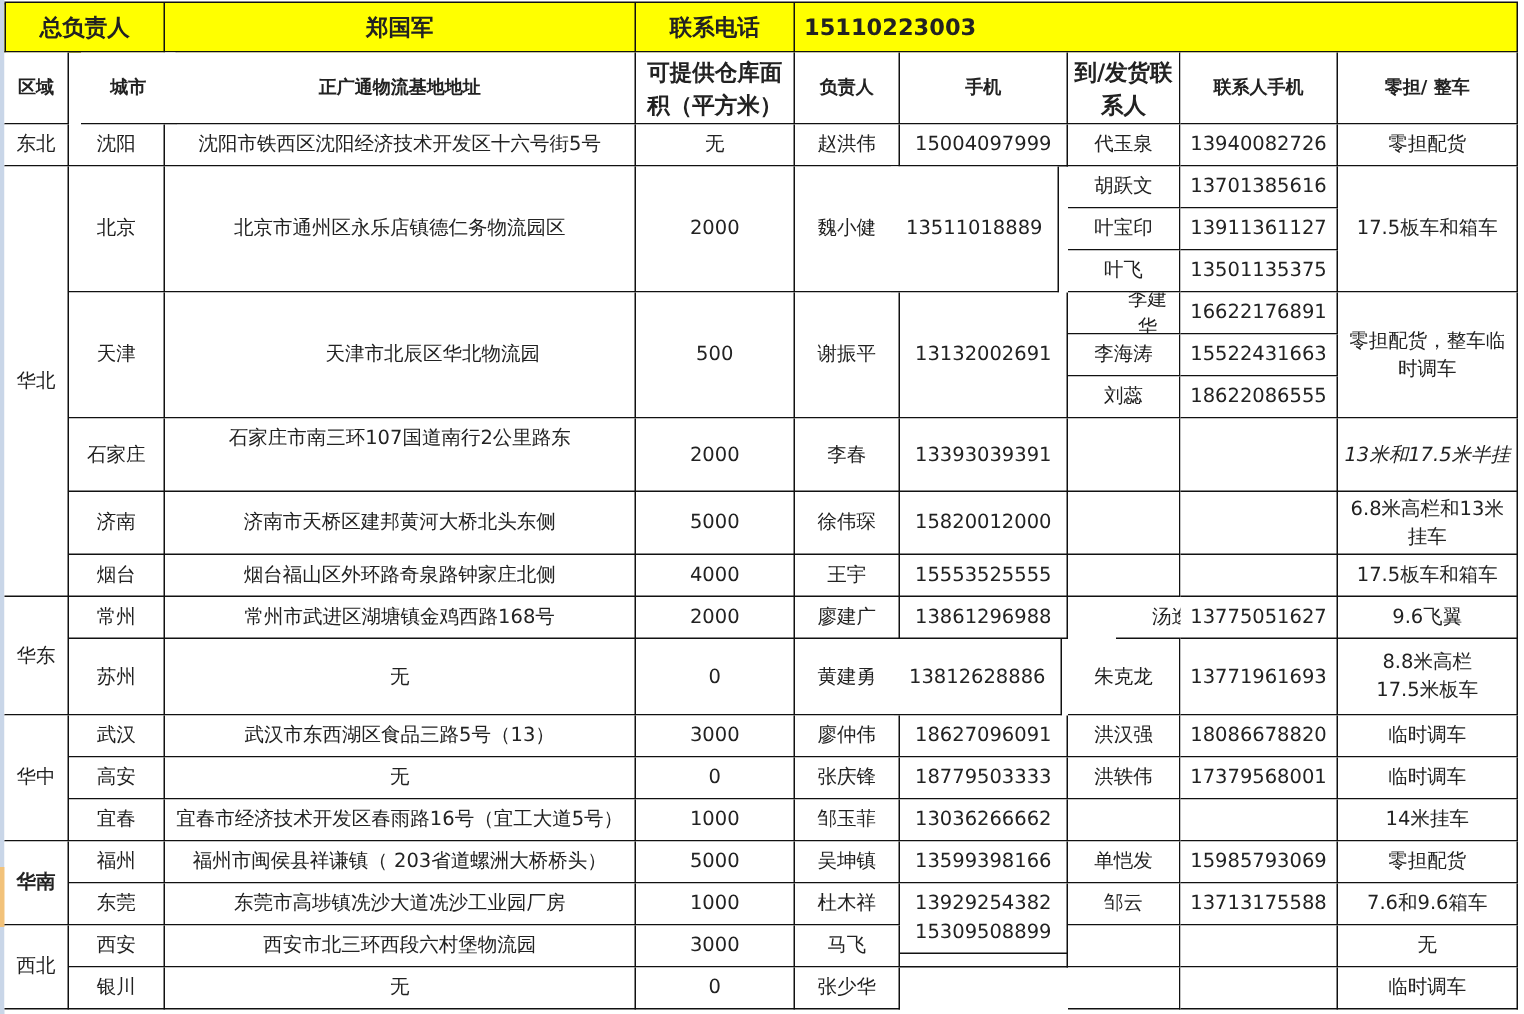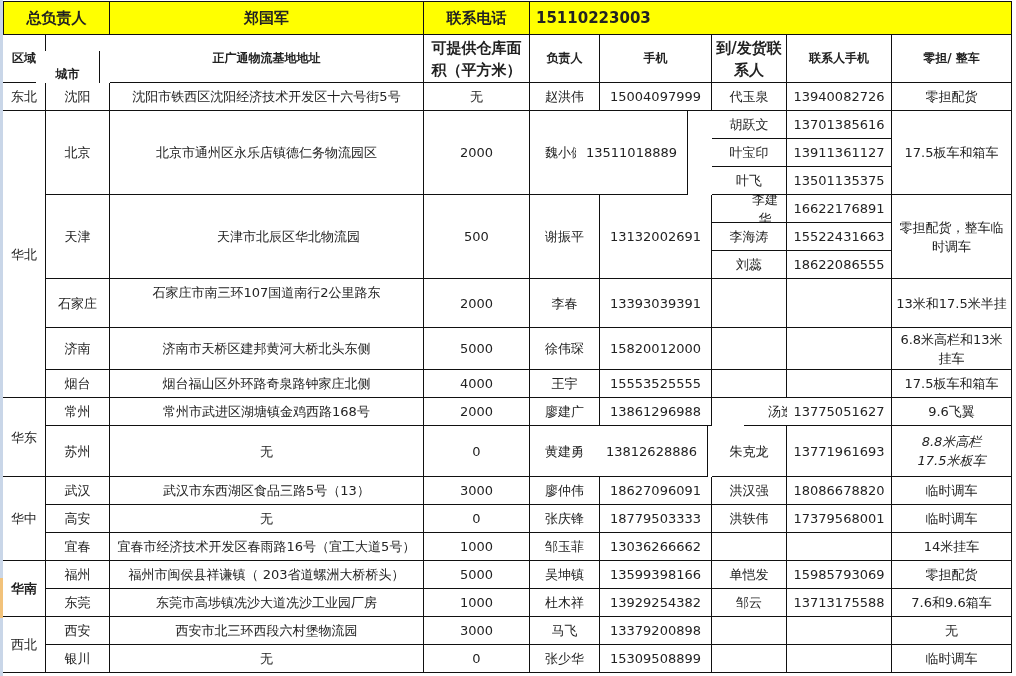--- a/index.html
+++ b/index.html
@@ -33,21 +33,21 @@
     </div>
     <div class="cell yellow" style="left: 424px; top: 2px; width: 106px; height: 33px;">
       <span style="white-space: pre-line;">联系电话</span>
     </div>
     <div class="cell yellow left" style="left: 530px; top: 2px; width: 482px; height: 33px;">
       <span style="white-space: pre-line;">15110223003</span>
     </div>
     <div class="cell hdr" style="left: 3px; top: 35px; width: 43px; height: 48px;">
       <span style="white-space: pre-line;">区域</span>
     </div>
-    <div class="cell hdr" style="left: 36px; top: 35px; width: 64px; height: 48px; margin-top: 16px;">
+    <div class="cell hdr" style="left: 54px; top: 35px; width: 64px; height: 48px;">
       <span style="white-space: pre-line;">城市</span>
     </div>
     <div class="cell hdr" style="left: 110px; top: 35px; width: 314px; height: 48px;">
       <span style="white-space: pre-line;">正广通物流基地地址</span>
     </div>
     <div class="cell hdr" style="left: 424px; top: 35px; width: 106px; height: 48px; font-size: 15px; line-height: 22px;">
       <span style="white-space: pre-line;">可提供仓库面积（平方米）</span>
     </div>
     <div class="cell hdr" style="left: 530px; top: 35px; width: 70px; height: 48px;">
       <span style="white-space: pre-line;">负责人</span>
@@ -111,21 +111,21 @@
     </div>
     <div class="cell " style="left: 110px; top: 111px; width: 314px; height: 84px;">
       <span style="white-space: pre-line;">北京市通州区永乐店镇德仁务物流园区</span>
     </div>
     <div class="cell " style="left: 424px; top: 111px; width: 106px; height: 84px;">
       <span style="white-space: pre-line;">2000</span>
     </div>
     <div class="cell " style="left: 530px; top: 111px; width: 70px; height: 84px;">
       <span style="white-space: pre-line;">魏小健</span>
     </div>
-    <div class="cell " style="left: 576px; top: 111px; width: 112px; height: 84px; text-align: right;">
+    <div class="cell " style="left: 594px; top: 111px; width: 112px; height: 84px; text-align: right;">
       <span style="white-space: pre-line;">13511018889</span>
     </div>
     <div class="cell " style="left: 712px; top: 111px; width: 75px; height: 28px;">
       <span style="white-space: pre-line;">胡跃文</span>
     </div>
     <div class="cell " style="left: 787px; top: 111px; width: 105px; height: 28px;">
       <span style="white-space: pre-line;">13701385616</span>
     </div>
     <div class="cell " style="left: 712px; top: 139px; width: 75px; height: 28px;">
       <span style="white-space: pre-line;">叶宝印</span>
@@ -192,21 +192,21 @@
     </div>
     <div class="cell " style="left: 600px; top: 279px; width: 112px; height: 49px;">
       <span style="white-space: pre-line;">13393039391</span>
     </div>
     <div class="cell " style="left: 712px; top: 279px; width: 75px; height: 49px;">
       <span style="white-space: pre-line;"></span>
     </div>
     <div class="cell " style="left: 787px; top: 279px; width: 105px; height: 49px;">
       <span style="white-space: pre-line;"></span>
     </div>
-    <div class="cell " style="left: 892px; top: 279px; width: 120px; height: 49px;">
+    <div class="cell " style="left: 892px; top: 279px; width: 120px; height: 49px; font-style: italic;">
       <span style="white-space: pre-line;">13米和17.5米半挂</span>
     </div>
     <div class="cell " style="left: 46px; top: 328px; width: 64px; height: 42px;">
       <span style="white-space: pre-line;">济南</span>
     </div>
     <div class="cell " style="left: 110px; top: 328px; width: 314px; height: 42px;">
       <span style="white-space: pre-line;">济南市天桥区建邦黄河大桥北头东侧</span>
     </div>
     <div class="cell " style="left: 424px; top: 328px; width: 106px; height: 42px;">
       <span style="white-space: pre-line;">5000</span>
@@ -289,21 +289,21 @@
     <div class="cell " style="left: 596px; top: 426px; width: 112px; height: 51px;">
       <span style="white-space: pre-line;">13812628886</span>
     </div>
     <div class="cell " style="left: 712px; top: 426px; width: 75px; height: 51px;">
       <span style="white-space: pre-line;">朱克龙</span>
     </div>
     <div class="cell " style="left: 787px; top: 426px; width: 105px; height: 51px;">
       <span style="white-space: pre-line;">13771961693</span>
     </div>
     <div class="cell " style="left: 892px; top: 426px; width: 120px; height: 51px;">
-      <span style="white-space: pre-line; font-style: italic;">8.8米高栏
+      <span style="white-space: pre-line;">8.8米高栏
 17.5米板车</span>
     </div>
     <div class="cell " style="left: 46px; top: 477px; width: 64px; height: 28px;">
       <span style="white-space: pre-line;">武汉</span>
     </div>
     <div class="cell " style="left: 110px; top: 477px; width: 314px; height: 28px;">
       <span style="white-space: pre-line;">武汉市东西湖区食品三路5号（13）</span>
     </div>
     <div class="cell " style="left: 424px; top: 477px; width: 106px; height: 28px;">
       <span style="white-space: pre-line;">3000</span>
@@ -448,21 +448,21 @@
     </div>
     <div class="cell " style="left: 110px; top: 645px; width: 314px; height: 28px;">
       <span style="white-space: pre-line;">无</span>
     </div>
     <div class="cell " style="left: 424px; top: 645px; width: 106px; height: 28px;">
       <span style="white-space: pre-line;">0</span>
     </div>
     <div class="cell " style="left: 530px; top: 645px; width: 70px; height: 28px;">
       <span style="white-space: pre-line;">张少华</span>
     </div>
-    <div class="cell " style="left: 600px; top: 645px; width: 112px; height: 28px;">
+    <div class="cell " style="left: 600px; top: 608px; width: 112px; height: 28px;">
       <span style="white-space: pre-line;">15309508899</span>
     </div>
     <div class="cell " style="left: 712px; top: 645px; width: 75px; height: 28px;">
       <span style="white-space: pre-line;"></span>
     </div>
     <div class="cell " style="left: 787px; top: 645px; width: 105px; height: 28px;">
       <span style="white-space: pre-line;"></span>
     </div>
     <div class="cell " style="left: 892px; top: 645px; width: 120px; height: 28px;">
       <span style="white-space: pre-line;">临时调车</span>

